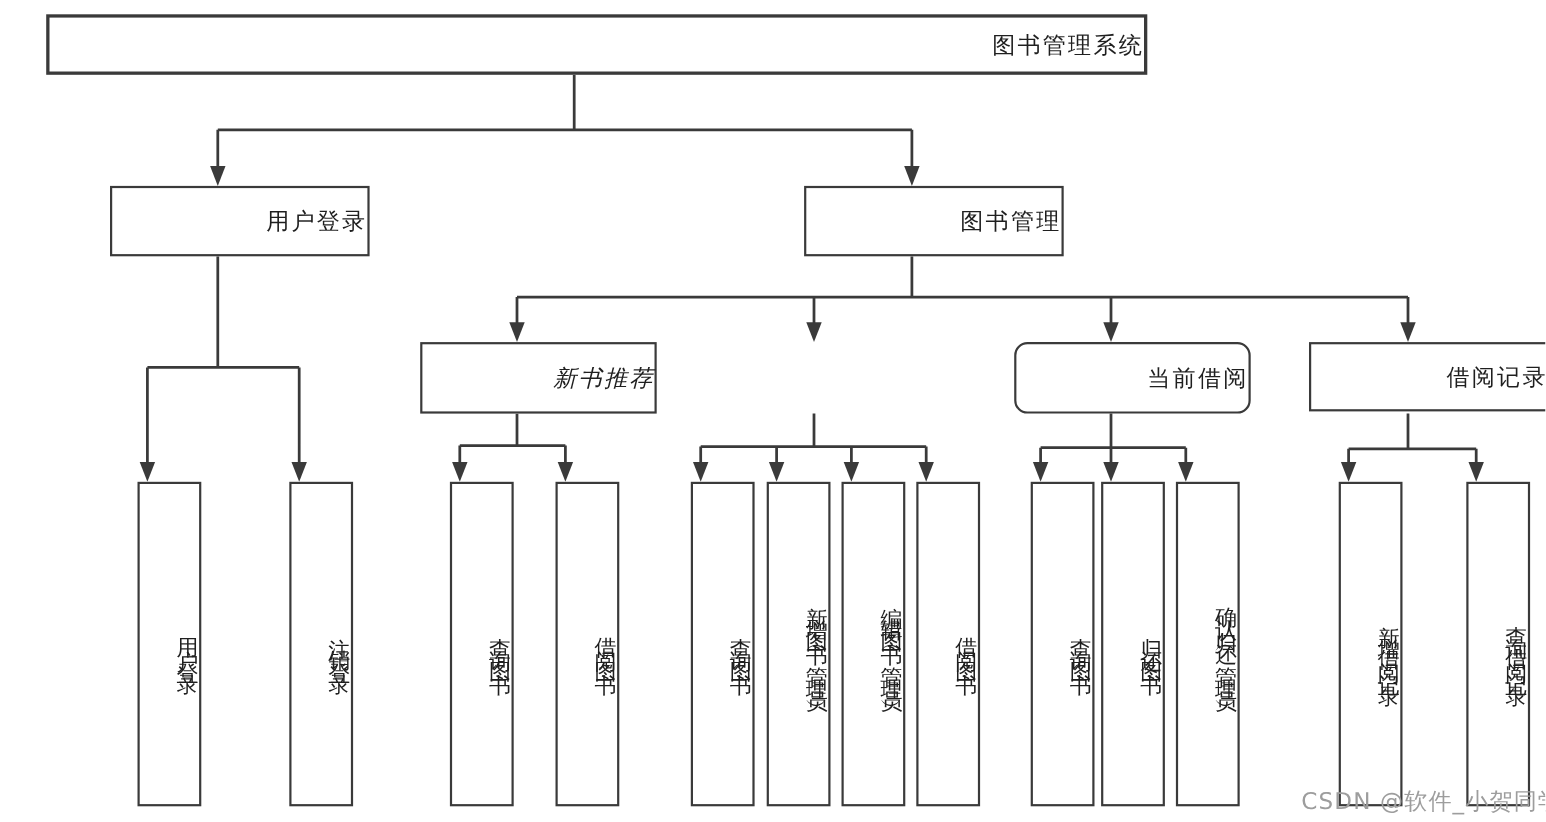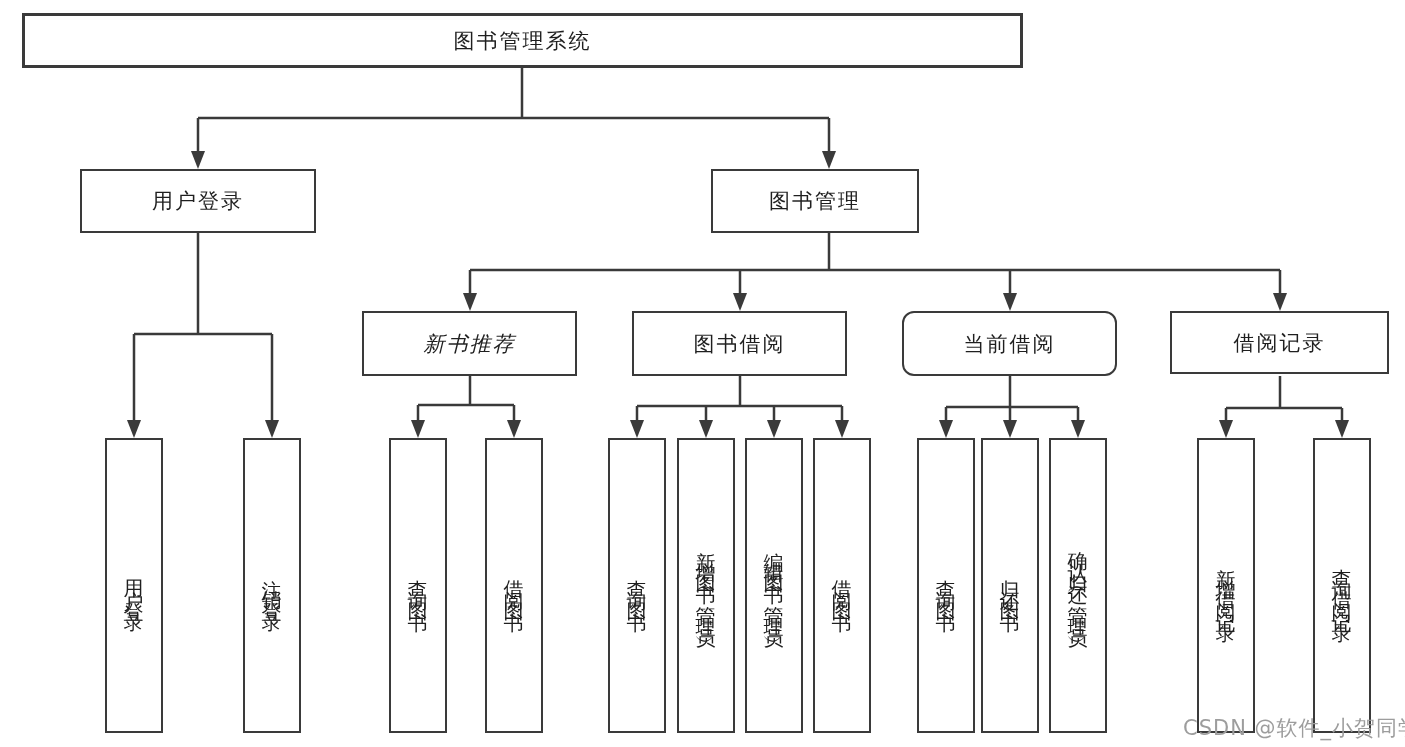--- a/index.html
+++ b/index.html
@@ -9,22 +9,23 @@
     background:var(--bg,#ffffff);
     font-family:"DejaVu Sans",sans-serif;
     overflow:hidden;
   }
   .connectors{position:absolute;left:0;top:0;width:1405px;height:747px;pointer-events:none;}
   .node{
     position:absolute;
     box-sizing:border-box;
     background:#ffffff;
     border:2px solid var(--line,#3a3a3a);
-    display:flex;align-items:center;justify-content:center;
+    display:flex;align-items:center;justify-content:flex-end;
     color:var(--text,#1f1f1f);
+    margin-left:20px;
   }
   [data-name="node-root"]{border-width:3px;}
   .node-h .node-label{
     font-size:21px;
     letter-spacing:2px;
     white-space:nowrap;
   }
   .node-v .node-label{
     writing-mode:vertical-rl;
     text-orientation:mixed;
@@ -68,28 +69,25 @@
       <polygon points="1226,438 1219,420 1233,420" fill="#3a3a3a" data-name="arrowhead-icon"></polygon>
       <polygon points="1342,438 1335,420 1349,420" fill="#3a3a3a" data-name="arrowhead-icon"></polygon>
     </svg>
   <div class="watermark" data-name="watermark">CSDN @软件_小贺同学</div>
 <div class="node node-h" data-name="node-root" style="left: 22px; top: 13px; width: 1001px; height: 55px;">
       <span class="node-label" data-name="node-label-root">图书管理系统</span>
     </div>
     <div class="node node-h" data-name="node-user-login" style="left: 80px; top: 169px; width: 236px; height: 64px;">
       <span class="node-label" data-name="node-label-user-login">用户登录</span>
     </div>
-    <div class="node node-h" data-name="node-book-management" style="left: 711px; top: 169px; width: 208px; height: 64px;">
+    <div class="node node-h" data-name="node-book-management" style="left: 711px; top: 169px; width: 236px; height: 64px;">
       <span class="node-label" data-name="node-label-book-management">图书管理</span>
     </div>
     <div class="node node-h" data-name="node-new-book-recommend" style="left: 362px; top: 311px; width: 215px; height: 65px; font-style: italic;">
       <span class="node-label" data-name="node-label-new-book-recommend">新书推荐</span>
-    </div>
-    <div class="node node-h" data-name="node-book-borrowing" style="left: 632px; top: 311px; width: 215px; height: 65px;">
-      <span class="node-label" data-name="node-label-book-borrowing">图书借阅</span>
     </div>
     <div class="node node-h" data-name="node-current-borrowing" style="left: 902px; top: 311px; width: 215px; height: 65px; border-radius: 12px;">
       <span class="node-label" data-name="node-label-current-borrowing">当前借阅</span>
     </div>
     <div class="node node-h" data-name="node-borrowing-records" style="left: 1170px; top: 311px; width: 219px; height: 63px;">
       <span class="node-label" data-name="node-label-borrowing-records">借阅记录</span>
     </div>
     <div class="node node-v" data-name="node-leaf-user-login" style="left: 105px; top: 438px; width: 58px; height: 295px;">
       <span class="node-label" data-name="node-label-leaf-user-login">用户登录</span>
     </div>

